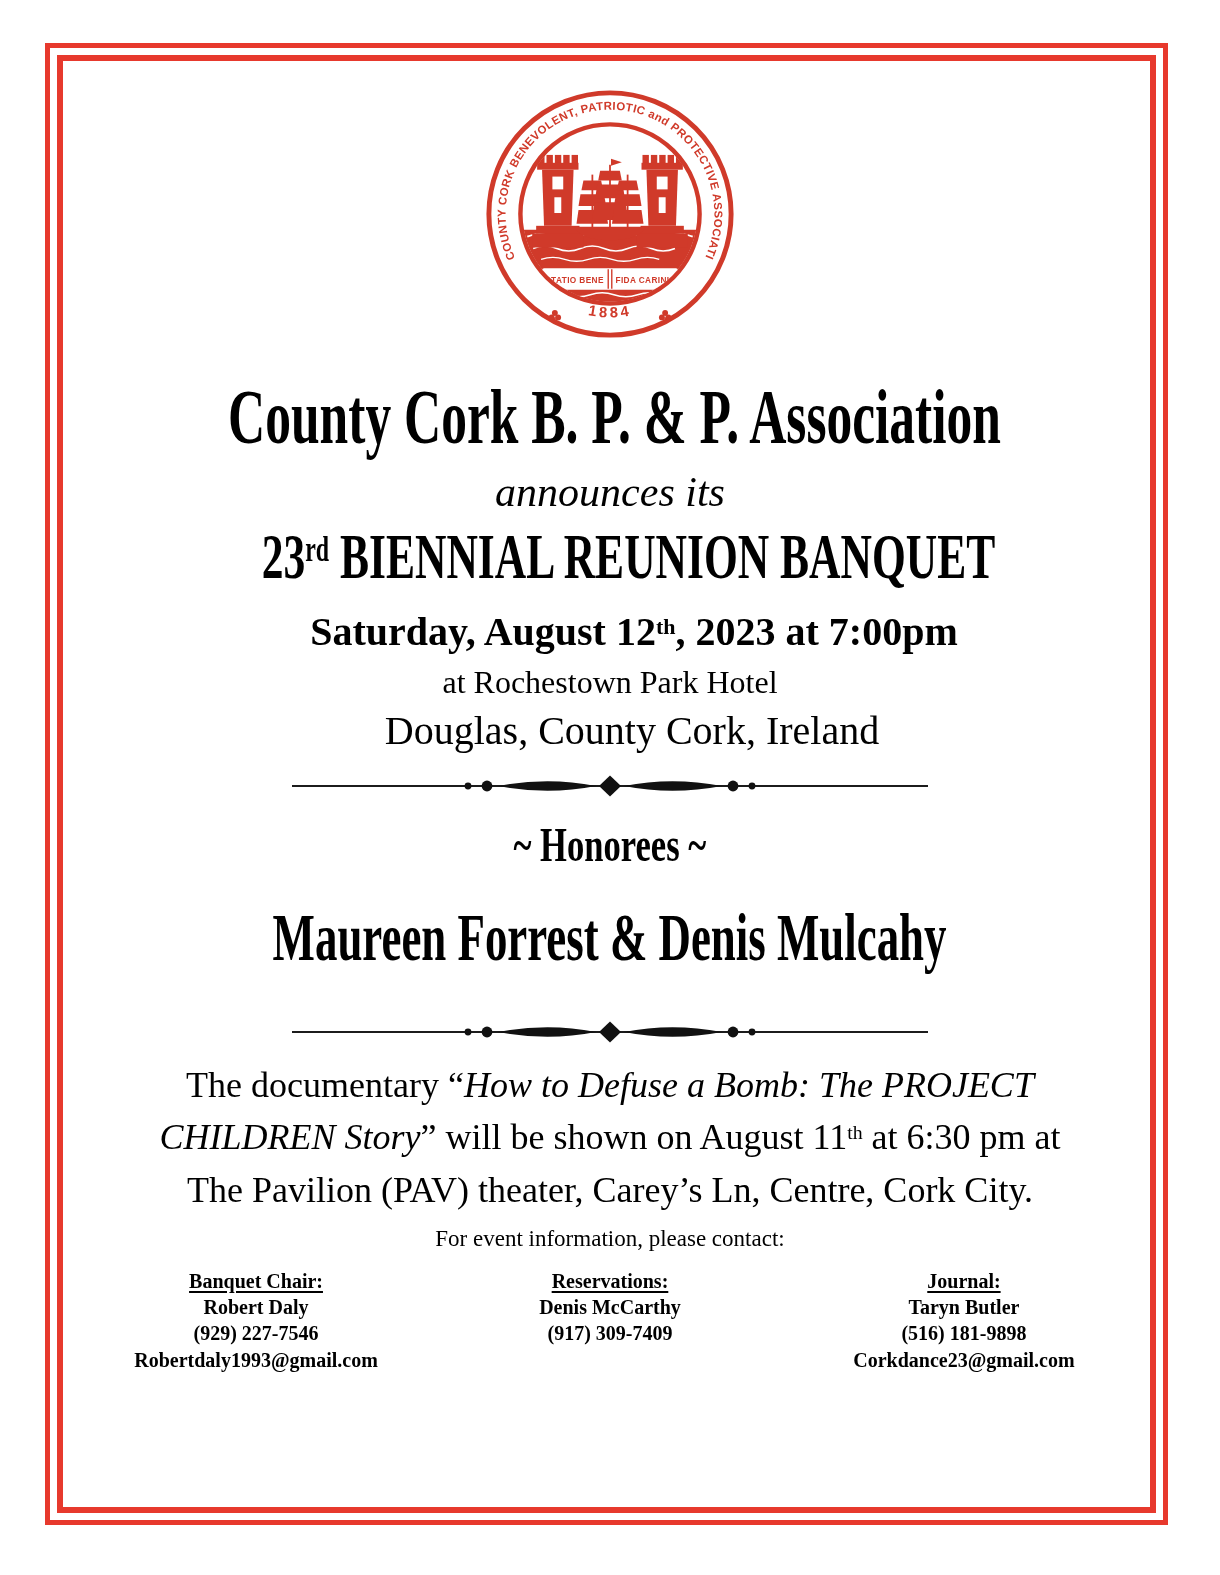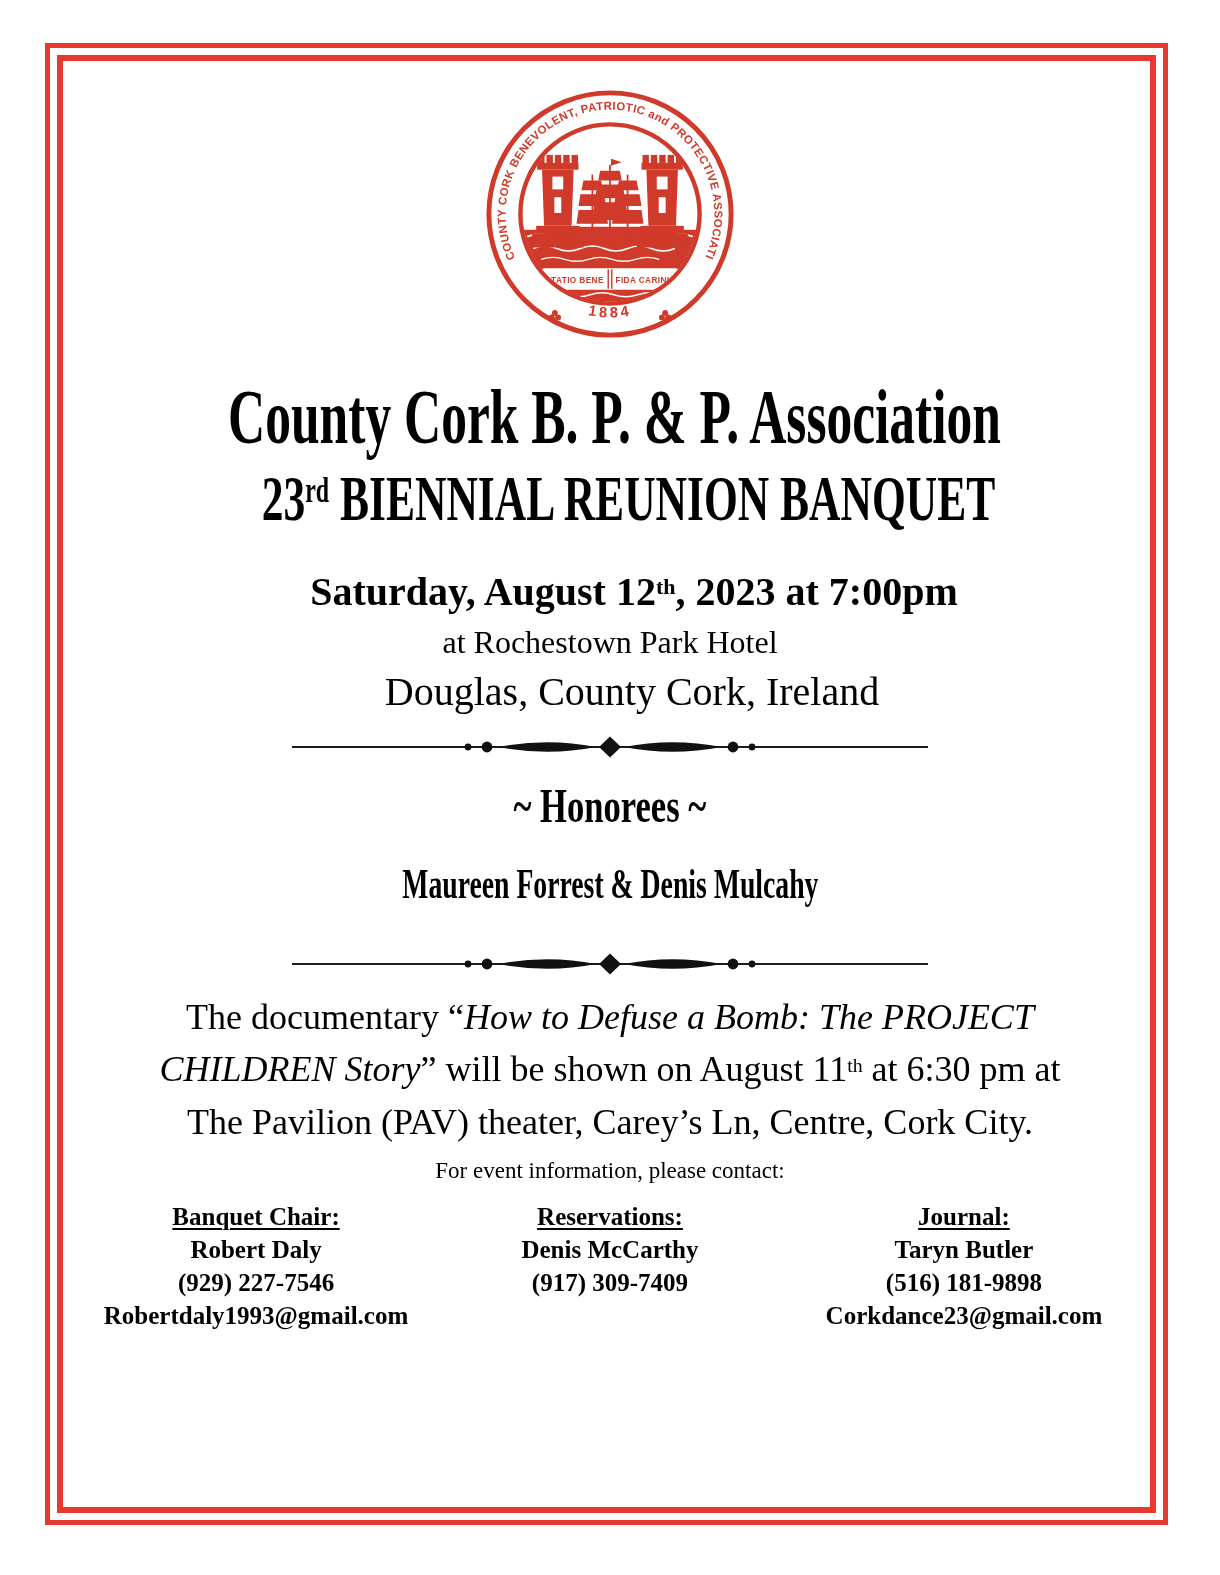--- a/index.html
+++ b/index.html
@@ -11,35 +11,35 @@
   .frame-inner{position:absolute;top:55px;left:57px;right:64px;bottom:62px;border:6px solid #e7392d;pointer-events:none;}
   .content{position:relative;padding-top:86px;text-align:center;}
   .cx{display:inline-block;white-space:nowrap;transform-origin:50% 50%;}
   .seal-wrap{width:256px;height:256px;margin:0 auto;}
   h1.title{margin:34px 0 0 0;font-size:78px;line-height:1.05;font-weight:bold;padding-left:8px;}
   h1.title .cx{transform:scaleX(0.66);}
   .announce{margin-top:10px;font-size:42px;font-style:italic;line-height:1.15;}
   h2.event{margin:6px 0 0 0;font-size:64px;line-height:1.1;font-weight:bold;padding-left:37px;}
   h2.event .cx{transform:scaleX(0.68);}
   .ord{font-size:0.55em;font-weight:inherit;position:relative;top:-0.5em;vertical-align:baseline;}
-  .date-line{margin-top:32px;font-size:40px;font-weight:bold;line-height:1.3;padding-left:48px;}
+  .date-line{margin-top:13px;font-size:40px;font-weight:bold;line-height:1.3;padding-left:48px;}
   .venue-line{margin-top:4px;font-size:32px;line-height:1.3;}
   .location-line{margin-top:2px;font-size:40px;line-height:1.3;padding-left:44px;}
   .divider{margin:16px auto 0 auto;width:640px;height:26px;display:block;}
   .divider.second{margin-top:44px;}
   h3.honorees{margin:18px 0 0 0;font-size:48px;line-height:1.15;font-weight:bold;}
   h3.honorees .cx{transform:scaleX(0.72);}
-  h2.names{margin:28px 0 0 0;font-size:42px;line-height:1.1;font-weight:bold;}
+  h2.names{margin:28px 0 0 0;font-size:68px;line-height:1.1;font-weight:bold;}
   h2.names .cx{transform:scaleX(0.66);}
   .doc-para{margin:14px auto 0 auto;max-width:930px;font-size:36px;line-height:1.45;}
   .doc-para .it{font-style:italic;}
   .sup{font-size:0.55em;position:relative;top:-0.5em;}
   .contact-intro{margin-top:8px;font-size:23px;line-height:1.3;}
   .contact-row{display:flex;margin:14px 97px 0 97px;}
-  .contact-col{text-align:center;font-size:25px;font-weight:bold;line-height:1.32;}
+  .contact-col{text-align:center;font-size:20px;font-weight:bold;line-height:1.32;}
   .contact-col.c1{flex:0 0 31%;}
   .contact-col.c2{flex:0 0 38%;}
   .contact-col.c3{flex:0 0 31%;}
   .role{text-decoration:underline;text-decoration-thickness:2px;text-underline-offset:3px;}
 </style>
 </head>
 <body>
 
 <div class="page">
   <div class="frame-outer"></div>
@@ -141,20 +141,21 @@
           <circle cx="186" cy="230.5" r="3"></circle>
             <circle cx="182.7" cy="235" r="3"></circle>
             <circle cx="189.3" cy="235" r="3"></circle>
           <rect x="185.2" y="235" width="1.6" height="5"></rect>
         </g>
       </svg>
     </div>
 
     <h1 class="title"><span class="cx">County Cork B. P. &amp; P. Association</span></h1>
 
+    <div class="announce">announces its</div>
 
     <h2 class="event"><span class="cx"><span>23</span><span class="ord">rd</span><span> BIENNIAL REUNION BANQUET</span></span></h2>
 
     <div class="date-line"><span>Saturday, August 12</span><span class="sup">th</span><span>, 2023 at 7:00pm</span></div>
 
     <div class="venue-line">at Rochestown Park Hotel</div>
     <div class="location-line">Douglas, County Cork, Ireland</div>
 
     <svg class="divider" viewBox="0 0 640 26">
       <line x1="2" y1="13" x2="638" y2="13" stroke="#1c1c1c" stroke-width="2.2"></line>

